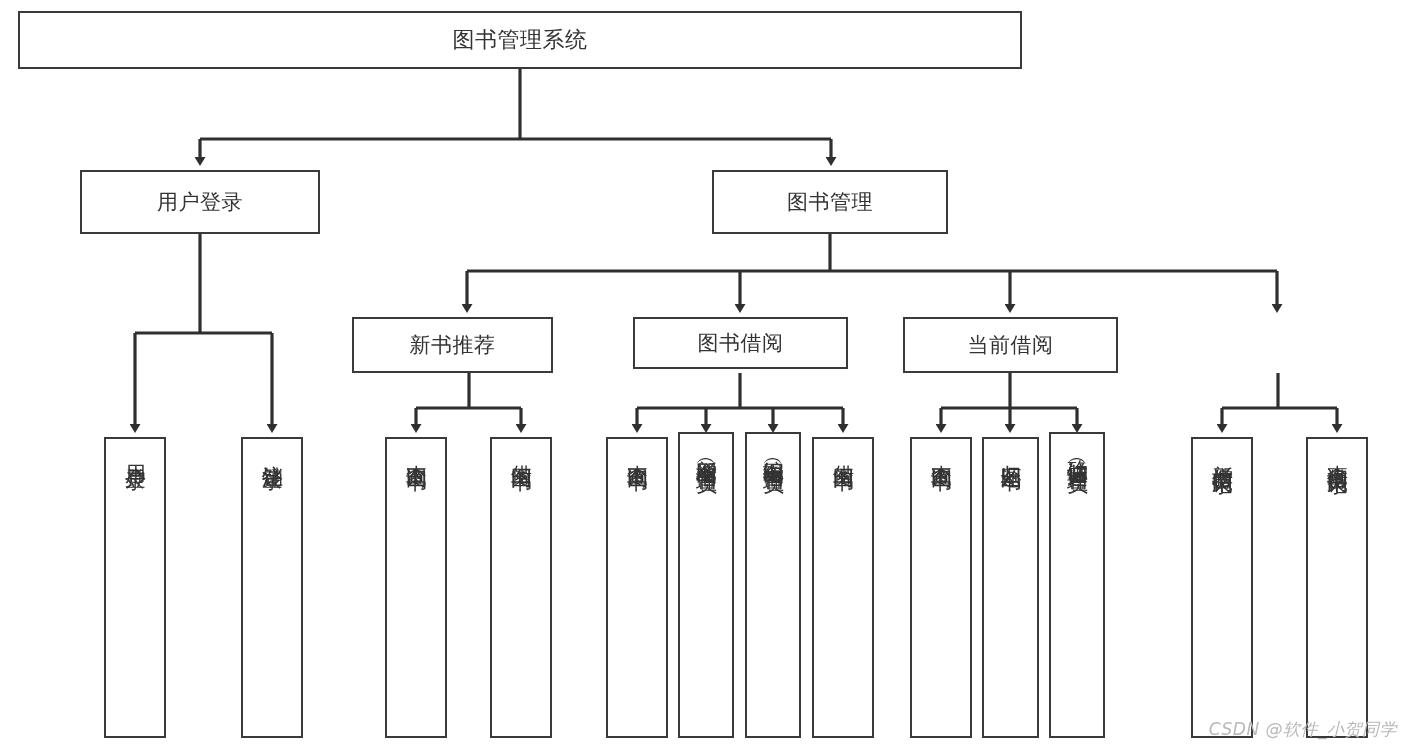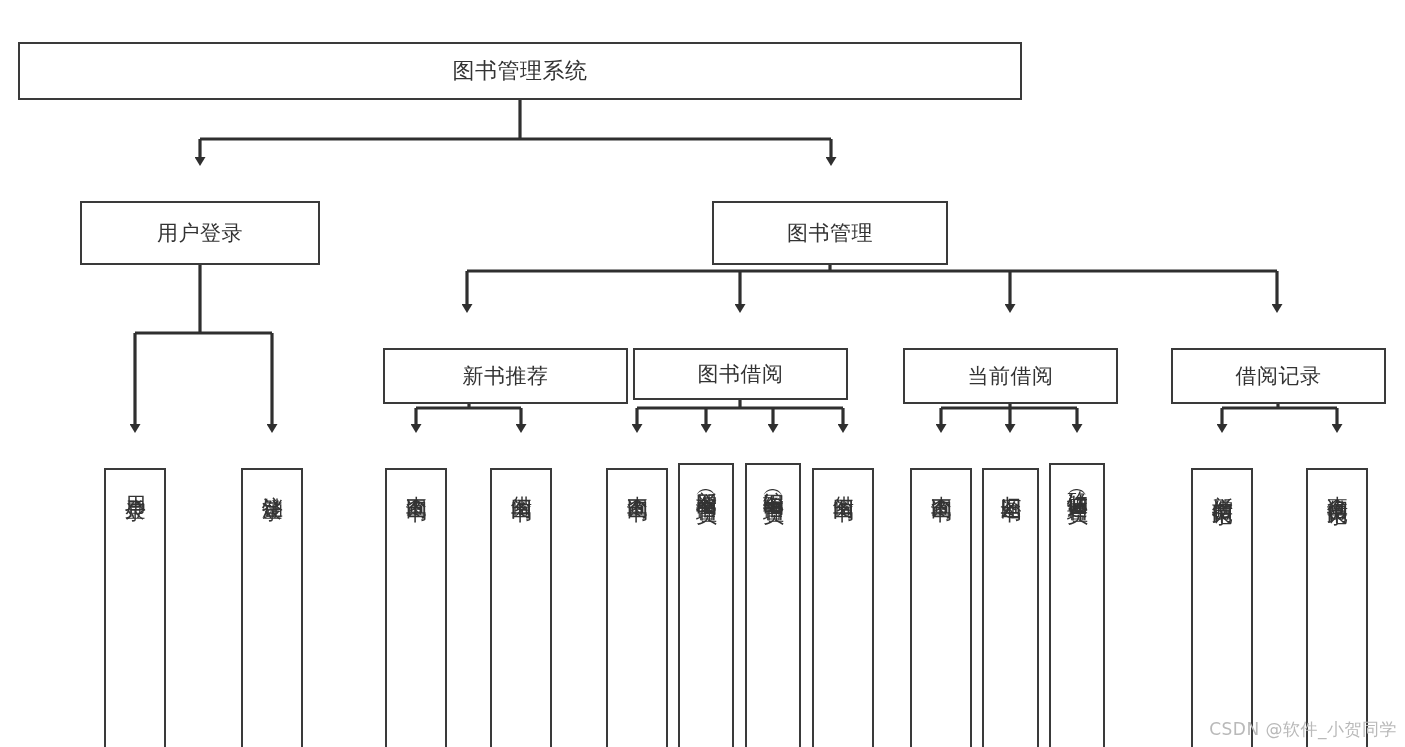--- a/index.html
+++ b/index.html
@@ -30,21 +30,20 @@
     position: absolute;
     box-sizing: border-box;
     background: #ffffff;
     border: 2.2px solid #3a3a3a;
     display: flex;
     align-items: center;
     justify-content: center;
     color: #2e2e2e;
     line-height: 1.18;
     text-align: center;
-    margin-top: 31px;
   }
   .node .label {
     display: block;
     color: #333333;
   }
   .node.h .label {
     font-size: 21px;
     letter-spacing: 0.5px;
     white-space: nowrap;
   }
@@ -66,20 +65,21 @@
     white-space: nowrap;
   }
   .watermark {
     position: absolute;
     right: 8px;
     bottom: 6px;
     font-size: 17px;
     color: #b9b9b9;
     white-space: nowrap;
     letter-spacing: 0.5px;
+    font-style: italic;
   }
 </style>
 </head>
 <body>
 
 <div id="canvas">
 
   <svg class="connectors" viewBox="0 0 1405 747">
     <defs>
       <marker id="arrow" markerWidth="9" markerHeight="11" refX="1" refY="5.5" orient="auto" markerUnits="userSpaceOnUse">
@@ -134,32 +134,29 @@
     <span class="label">图书管理系统</span>
   </div>
 
   <div class="node h" style="left:80px; top:170px; width:240px; height:64px;">
     <span class="label">用户登录</span>
   </div>
   <div class="node h" style="left:712px; top:170px; width:236px; height:64px;text-align:center;">
     <span class="label">图书管理</span>
   </div>
 
-  <div class="node h" style="left:383px; top:317px; width:245px; height:56px;">
+  <div class="node h" style="left:352px; top:317px; width:201px; height:56px;">
     <span class="label">新书推荐</span>
   </div>
   <div class="node h" style="left:633px; top:317px; width:215px; height:52px;">
     <span class="label">图书借阅</span>
   </div>
   <div class="node h" style="left:903px; top:317px; width:215px; height:56px;align-items:center;">
     <span class="label">当前借阅</span>
   </div>
-  <div class="node h" style="left:1171px; top:317px; width:215px; height:56px;">
-    <span class="label">借阅记录</span>
-  </div>
 
   <div class="node v" style="left:104px; top:437px; width:62px; height:301px;">
     <span class="label">用户登录</span>
   </div>
   <div class="node v" style="left:241px; top:437px; width:62px; height:301px;">
     <span class="label">注销登录</span>
   </div>
 
   <div class="node v" style="left:385px; top:437px; width:62px; height:301px;">
     <span class="label">查询图书</span>

